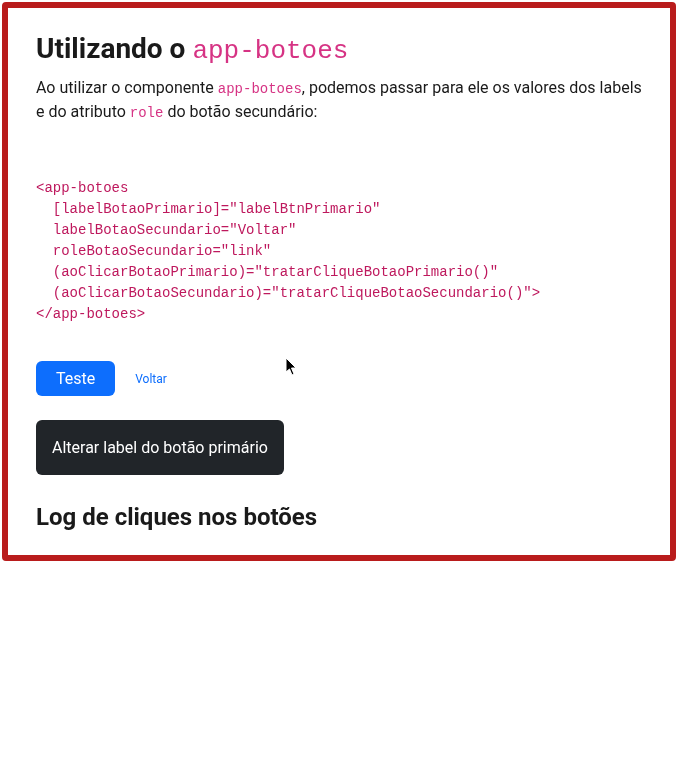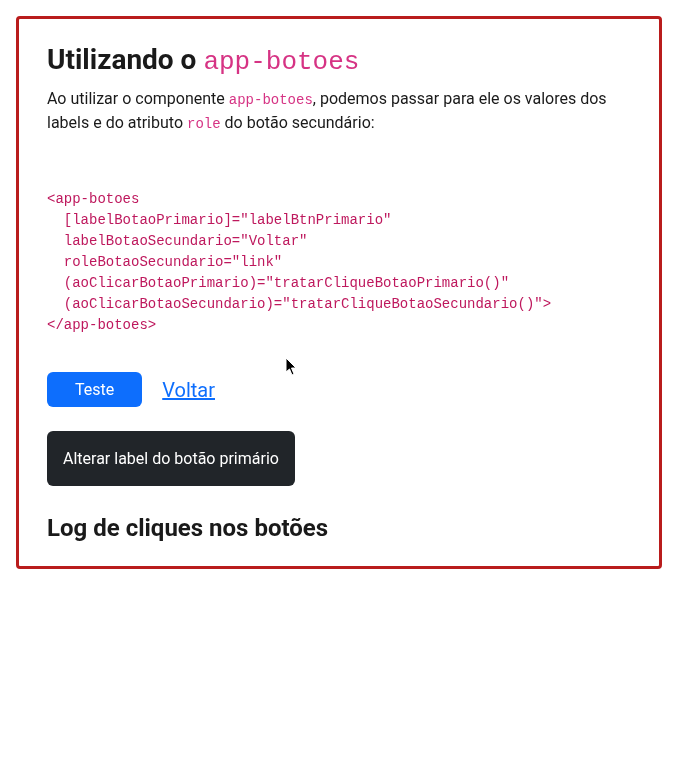--- a/index.html
+++ b/index.html
@@ -7,23 +7,23 @@
       padding: 0;
       box-sizing: border-box;
     }
     body {
       font-family: -apple-system, BlinkMacSystemFont, "Segoe UI", Roboto, "Helvetica Neue", Arial, sans-serif;
       background: #fff;
       width: 678px;
       height: 764px;
     }
     .container {
-      border: 3px solid #b91c1c;
+      border: 6px solid #b91c1c;
       border-radius: 4px;
-      margin: 16px;
+      margin: 2px;
       padding: 24px 28px;
     }
     .heading {
       font-size: 28px;
       font-weight: 700;
       color: #1a1a1a;
       margin-bottom: 10px;
     }
     .heading .code-inline {
       font-family: "SFMono-Regular", Consolas, "Liberation Mono", Menlo, monospace;
@@ -55,29 +55,28 @@
       display: flex;
       align-items: center;
       gap: 20px;
       margin-bottom: 24px;
     }
     .btn-primary {
       background: #0d6efd;
       color: #fff;
       border: none;
       border-radius: 6px;
-      padding: 8px 28px;
+      padding: 8px 20px;
       font-size: 16px;
       cursor: pointer;
       font-family: inherit;
     }
     .link-secondary {
       color: #0d6efd;
-      text-decoration: underline;
-      font-size: 20px;
+      font-size: 12px;
       cursor: pointer;
       background: none;
       border: none;
       font-family: inherit;
     }
     .btn-dark {
       background: #212529;
       color: #fff;
       border: none;
       border-radius: 6px;

